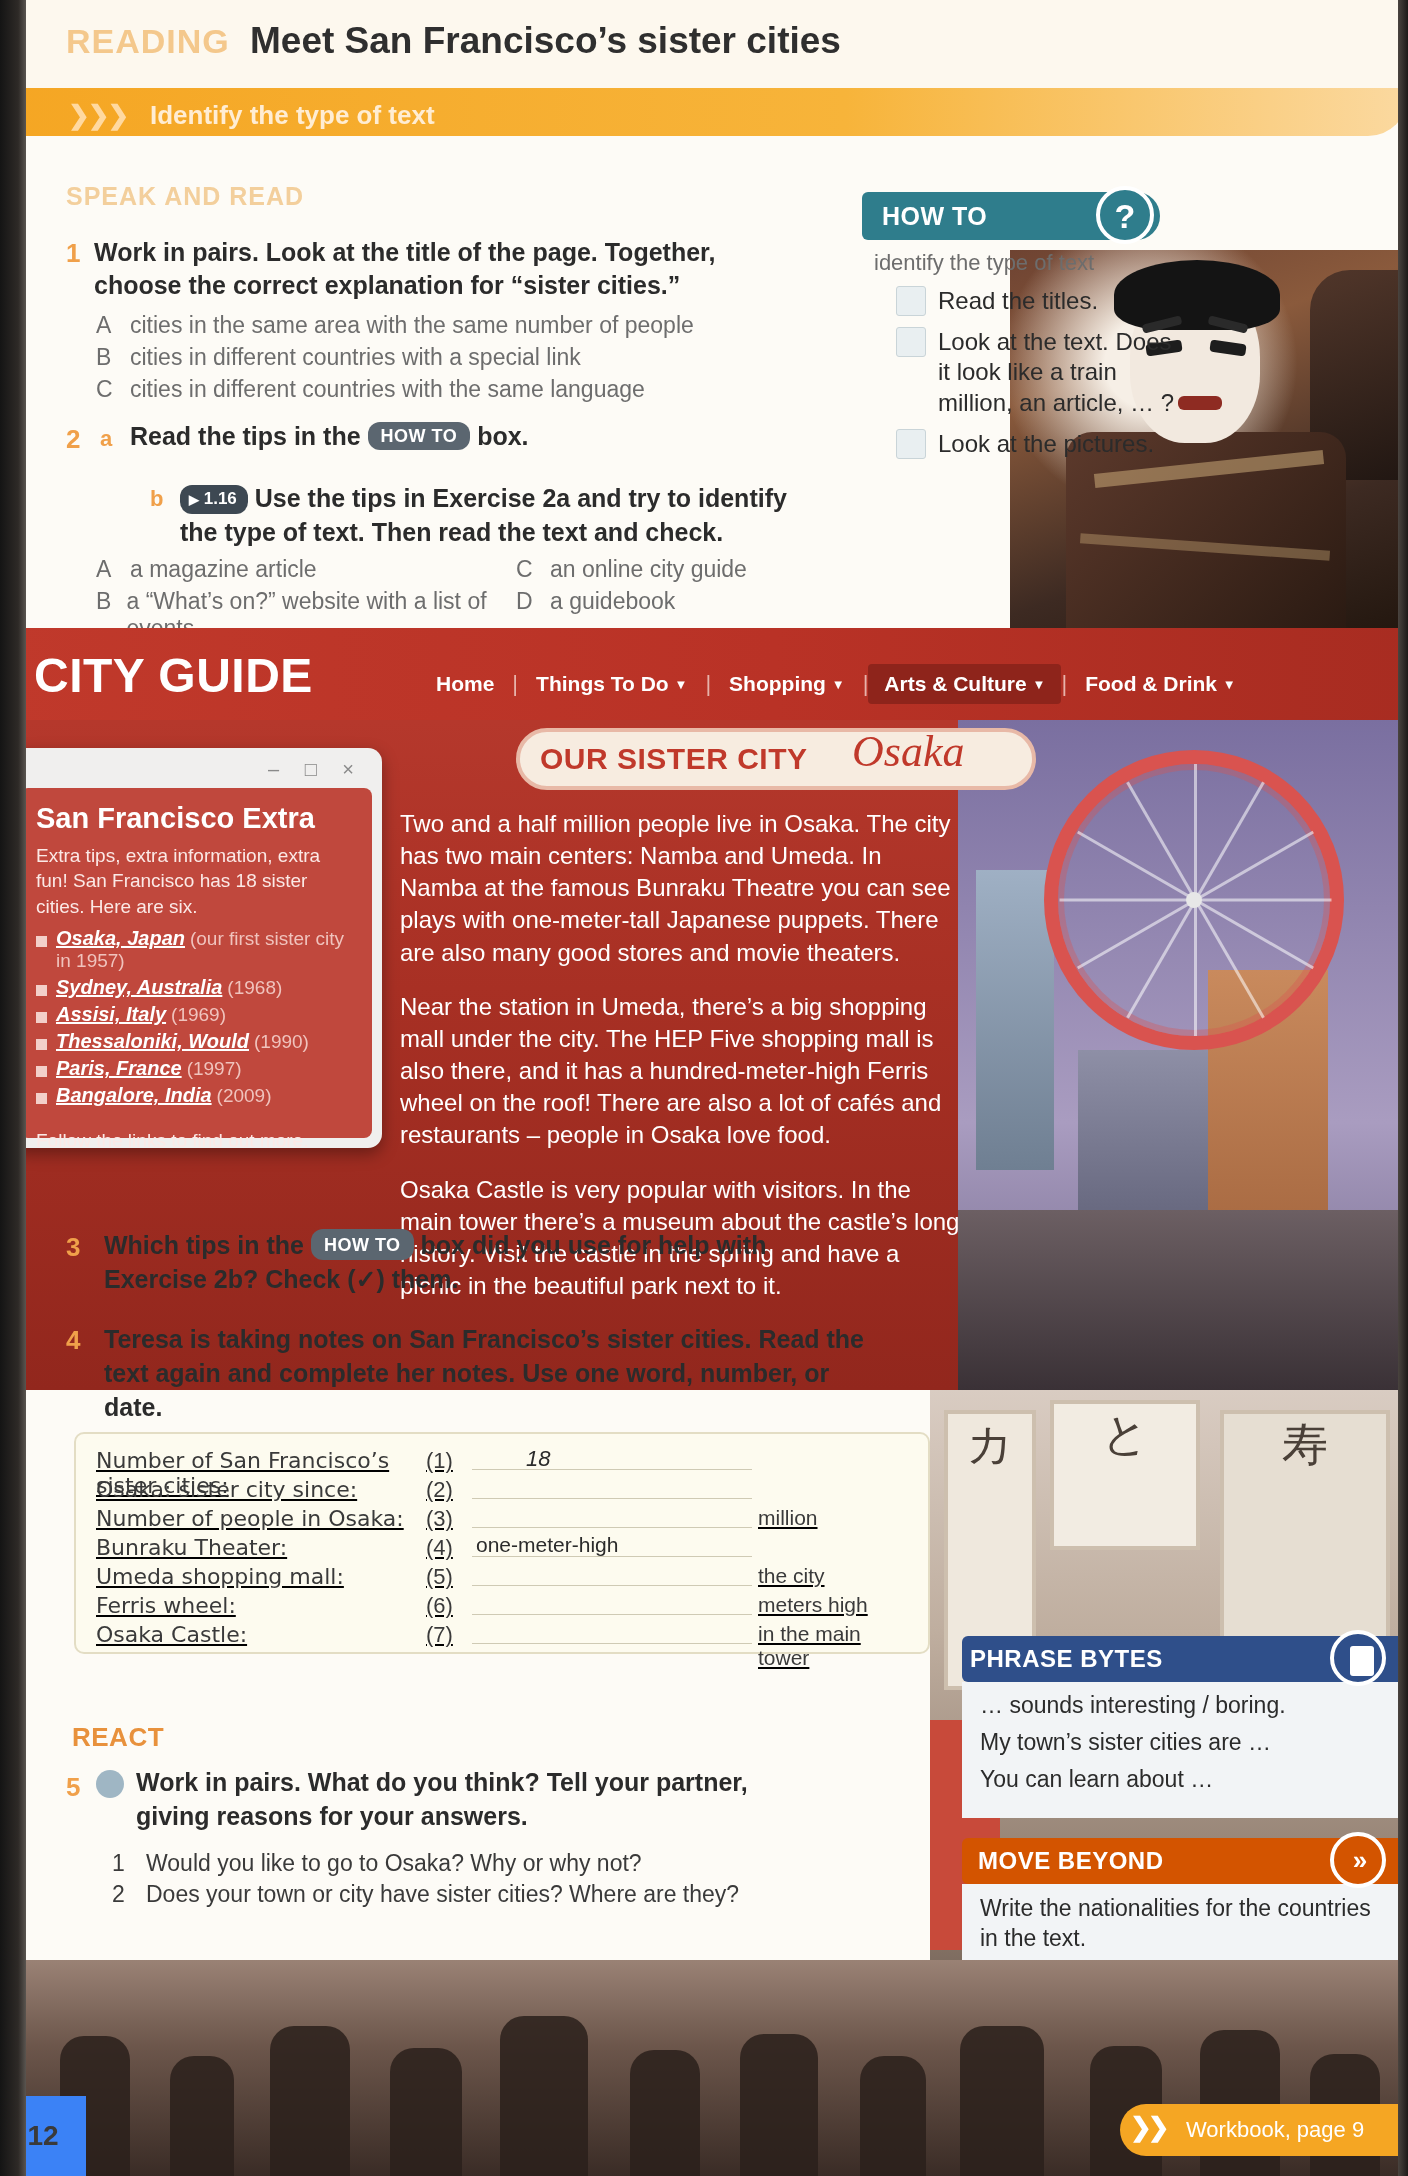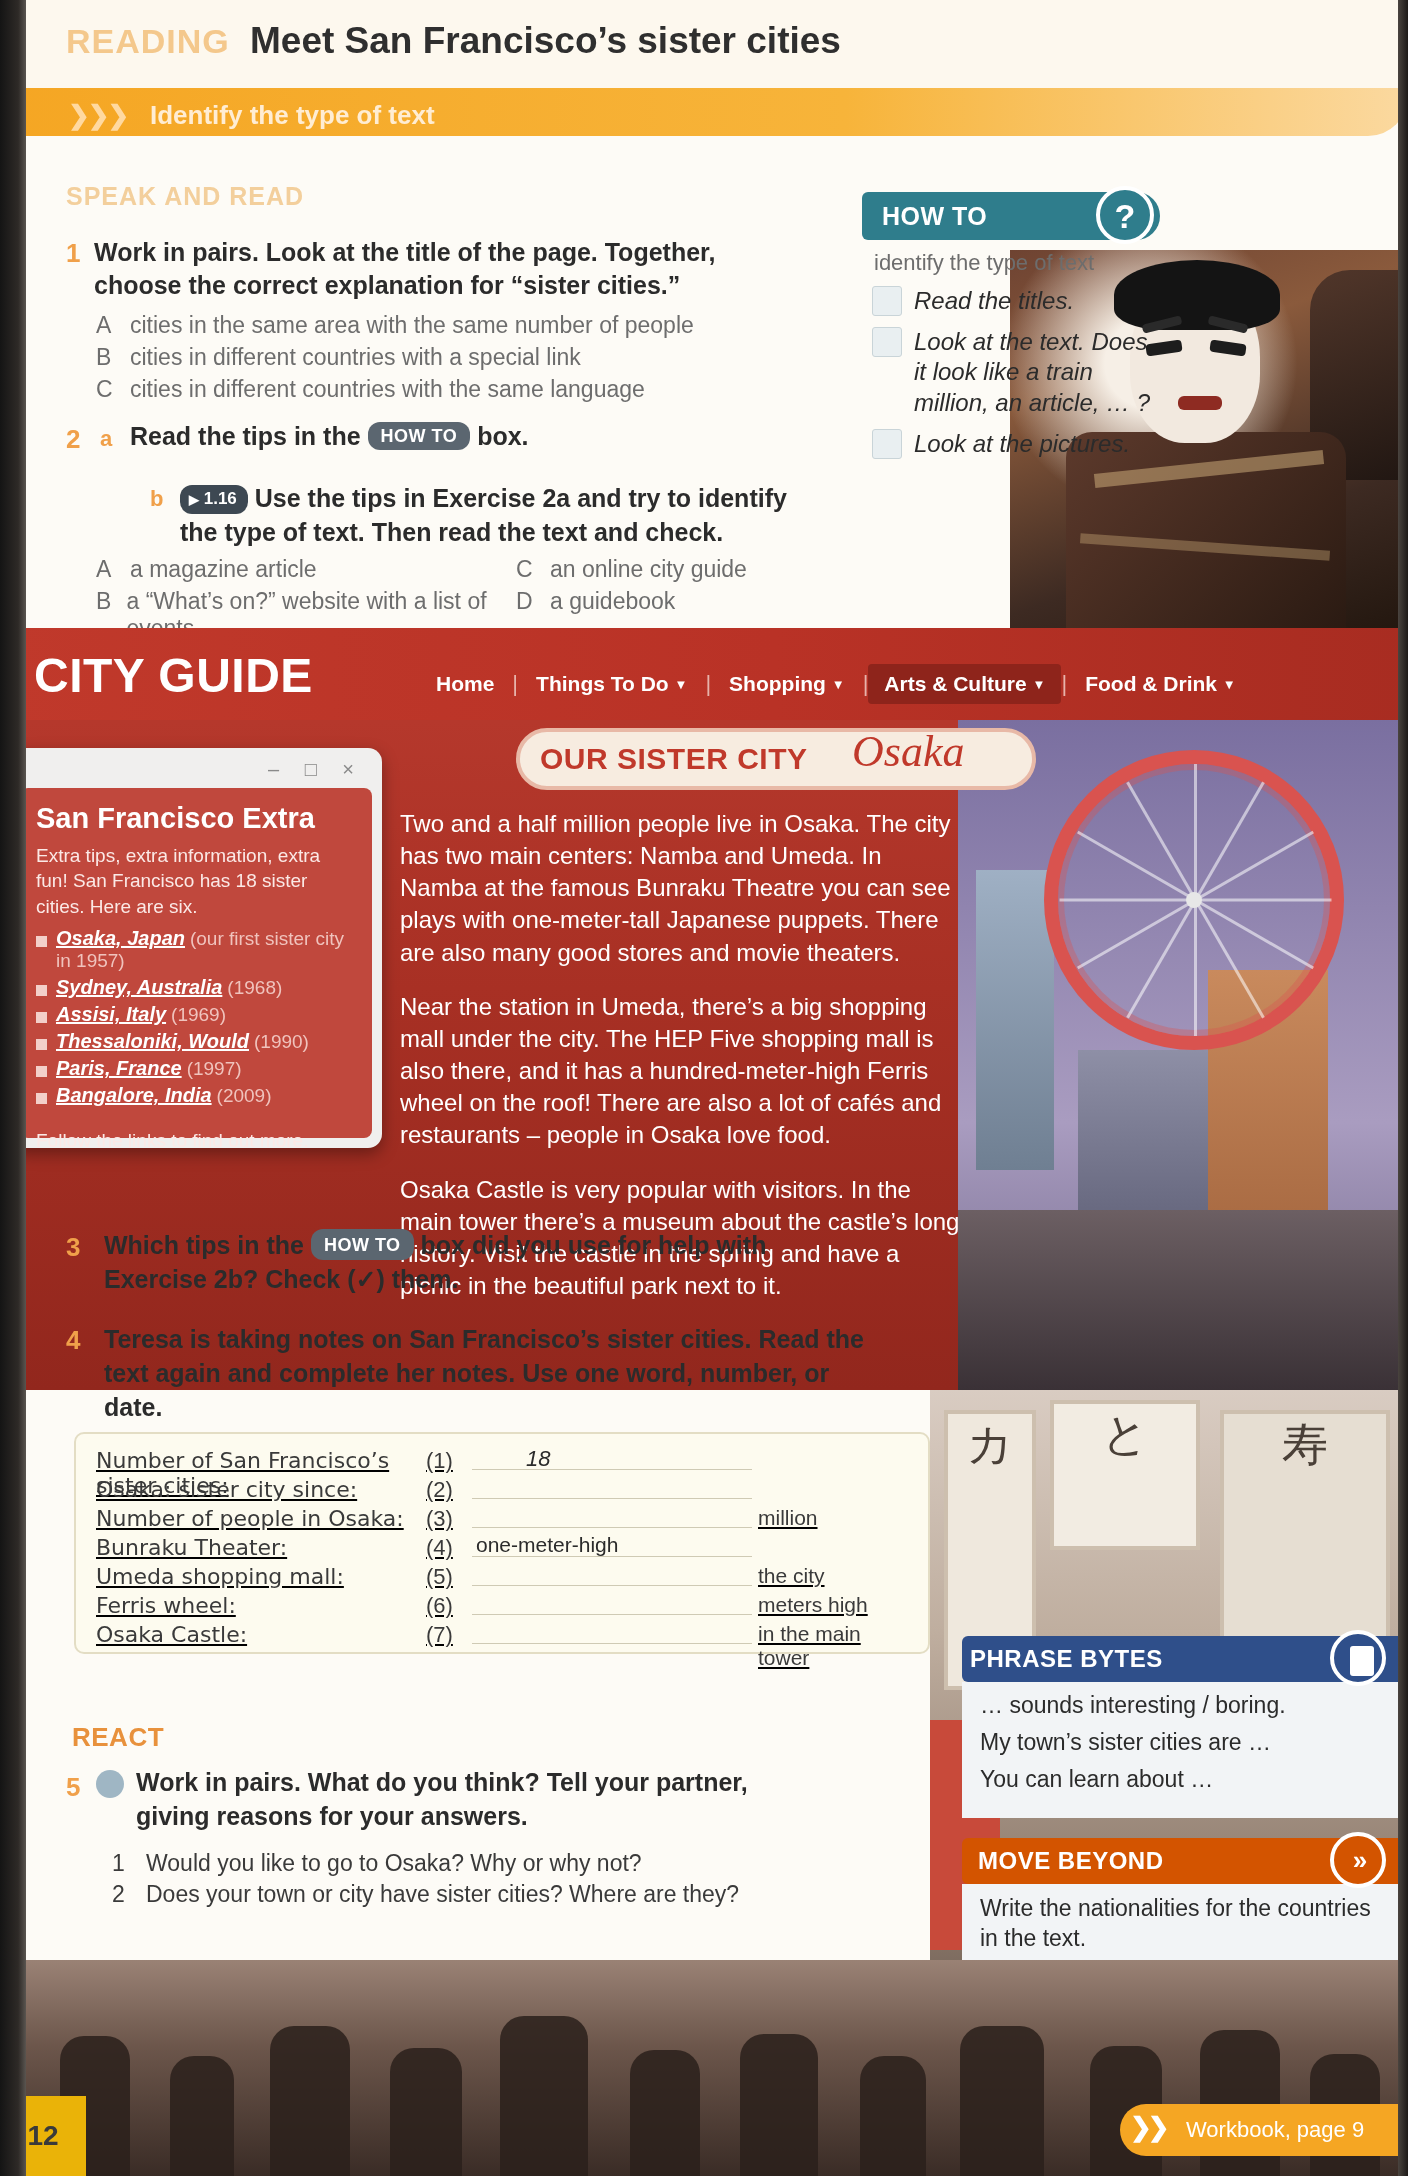--- a/index.html
+++ b/index.html
@@ -92,21 +92,21 @@
   }
   .howto-qmark {
     position:absolute; left:1096px; top:186px; width:58px; height:58px;
     border-radius:50%; background:#2f7d8c; border:4px solid #fff;
     color:#fff; font-size:34px; font-weight:bold; text-align:center; line-height:52px;
   }
   .howto-sub {
     position:absolute; left:874px; top:250px;
     color:#6d6d6d; font-size:22px;
   }
-  .howto-items { position:absolute; left:872px; top:286px; width:290px;font-style:italic; }
+  .howto-items { position:absolute; left:896px; top:286px; width:290px; }
   .howto-item { display:flex; margin-bottom:10px; }
   .howto-check {
     width:30px; height:30px; background:#e9eff1; border:1px solid #c9d4d8;
     margin-right:12px; flex:0 0 auto; border-radius:3px;
   }
   .howto-itxt { font-size:24px; color:#2b2b2b; line-height:1.28; }
 
   
   .kabuki {
     position:absolute; left:1010px; top:250px; width:398px; height:378px;
@@ -366,21 +366,21 @@
   .crowd {
     position:absolute; left:0; top:1960px; width:1408px; height:216px;
     background:linear-gradient(180deg,#9a8275 0%,#6c564b 40%,#3a2c26 100%);
     overflow:hidden;
   }
   .crowd .p {
     position:absolute; bottom:0; background:#2a201b; border-radius:24px 24px 0 0; opacity:.85;
   }
   .page-num {
     position:absolute; left:0px; top:2096px; width:86px; height:80px;
-    background:#eab308; color:#3a3a3a; font-size:28px; font-weight:bold;
+    background:#3b82f6; color:#3a3a3a; font-size:28px; font-weight:bold;
     text-align:center; line-height:80px;
   }
   .wb-ribbon {
     position:absolute; left:1120px; top:2104px; width:288px; height:52px;
     background:#f5a623; border-radius:26px 0 0 26px;
     color:#fff; font-size:22px; line-height:52px; padding-left:66px;
   }
   .wb-chev {
     position:absolute; left:1130px; top:2112px; color:#fff; font-size:26px; letter-spacing:-4px; font-weight:bold;
   }

